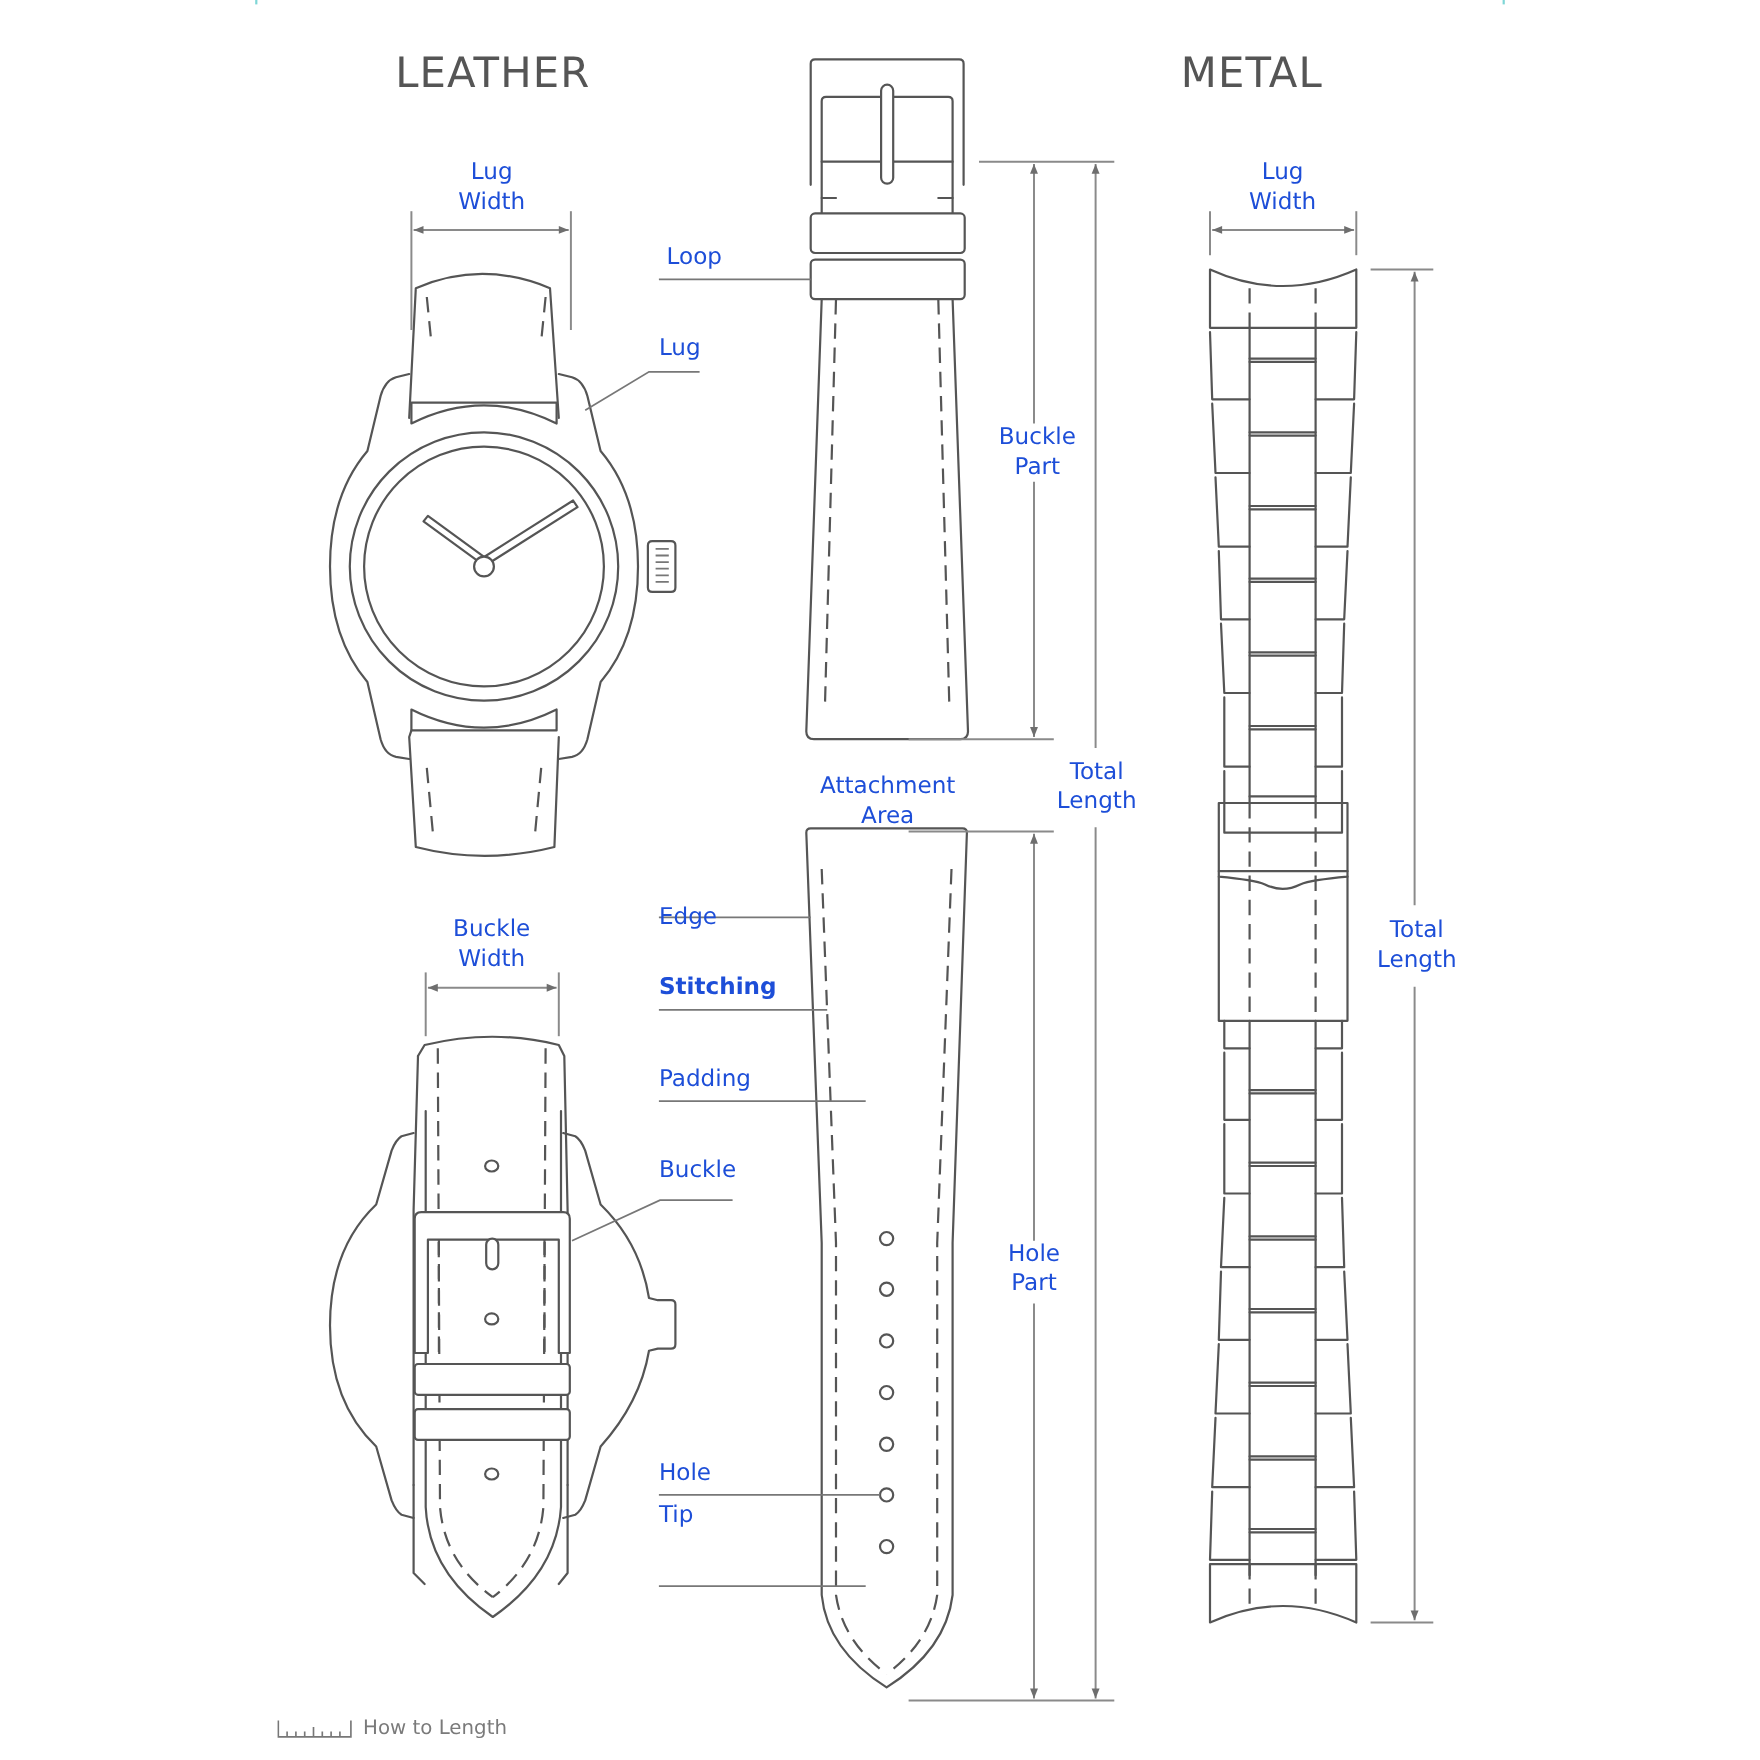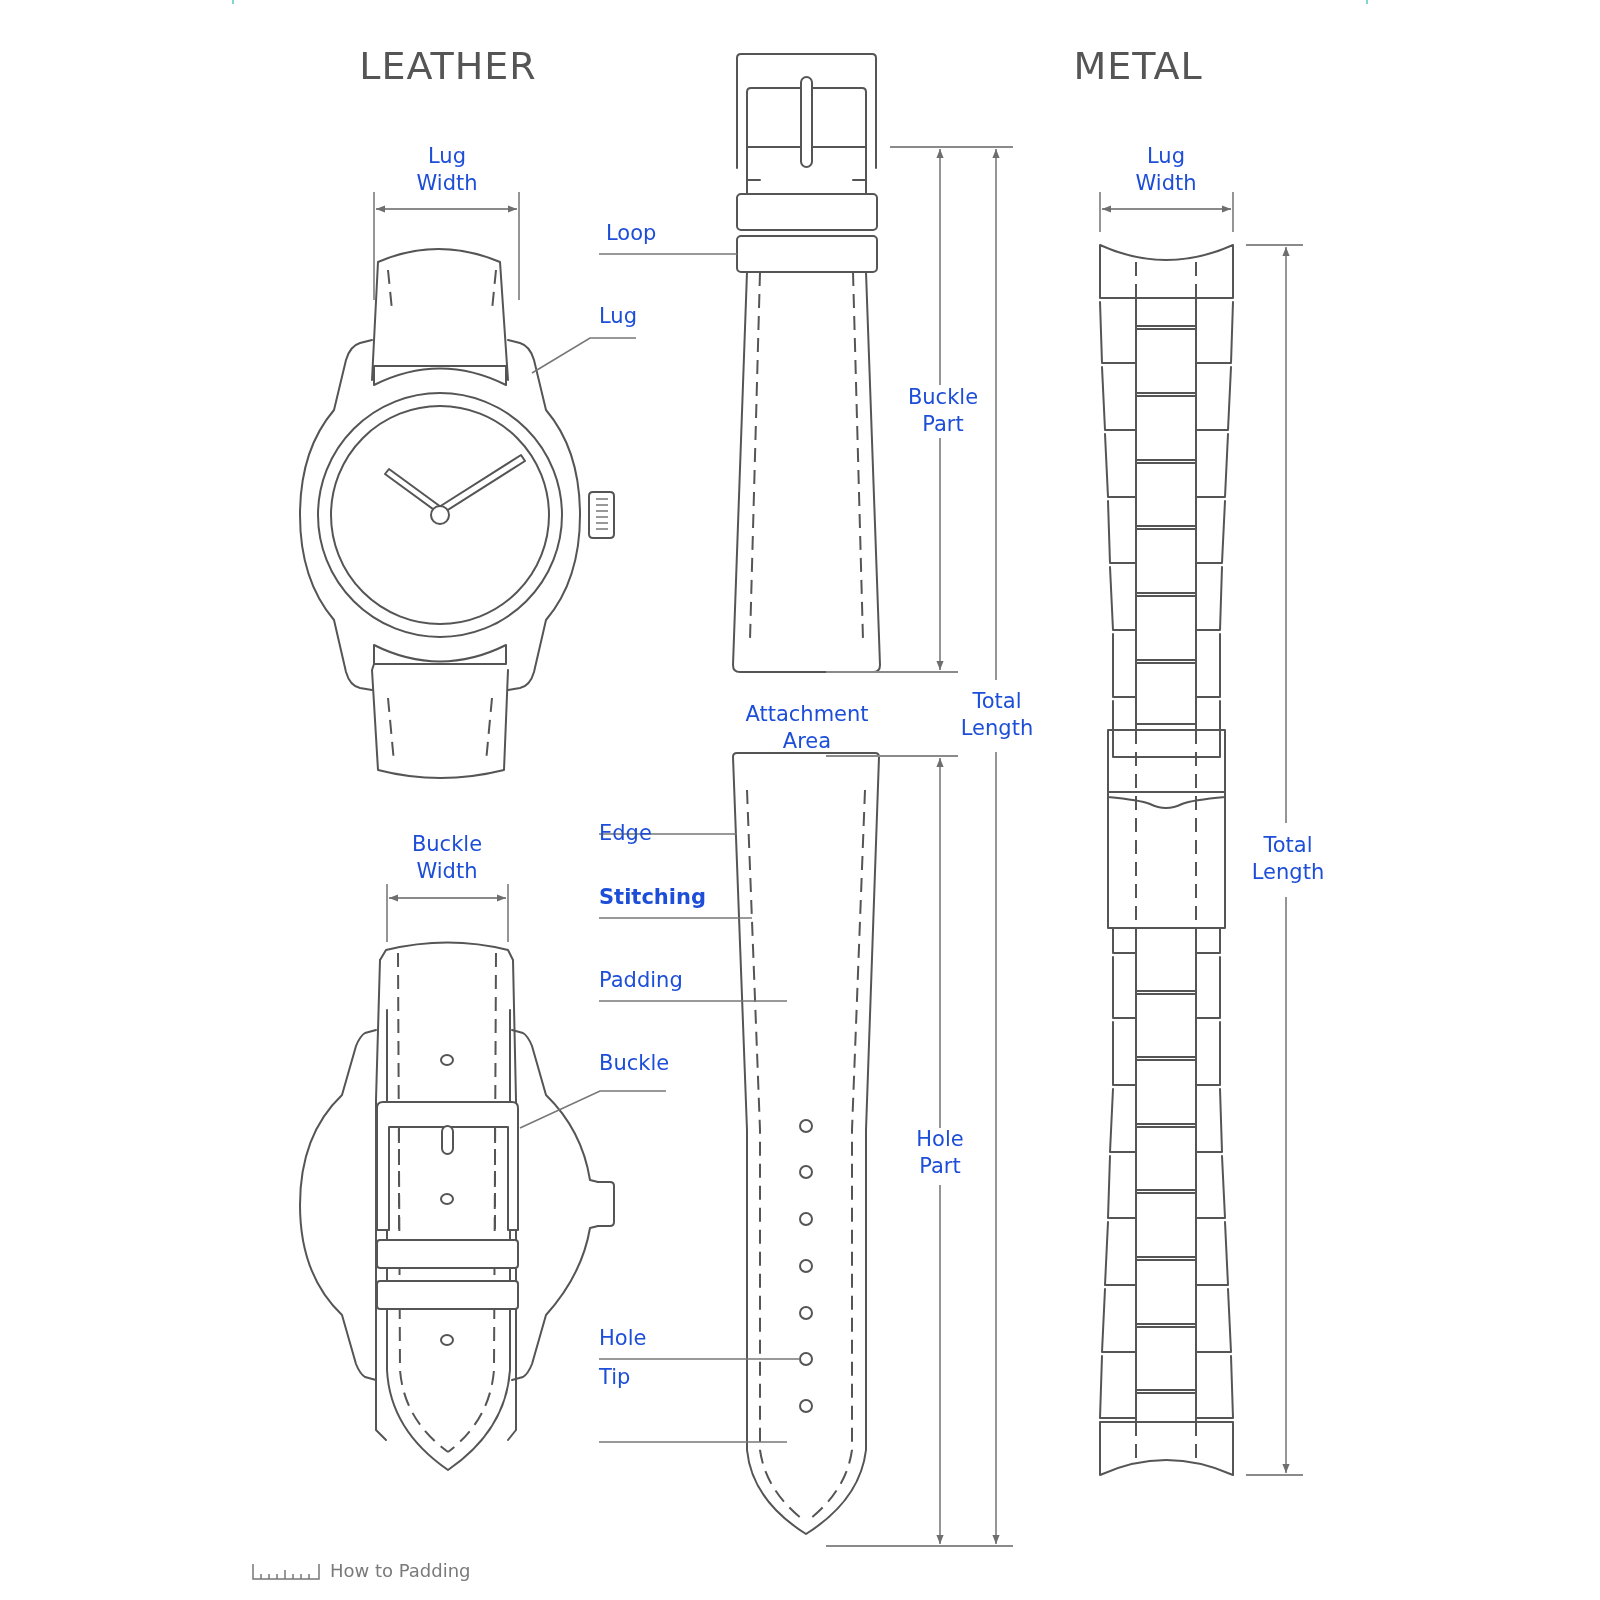--- a/index.html
+++ b/index.html
@@ -257,14 +257,14 @@
 </div>
 <div class="lbl c" style="left:1288px; top:832px;">
   <span>Total</span>
   <span>Length</span>
 </div>
 
 <div class="footer">
   <svg class="ruler" viewBox="0 0 68 18">
     <path d="M1,2 L1,17 L67,17 L67,2 M9,12 L9,17 M17,12 L17,17 M25,12 L25,17 M33,8 L33,17 M41,12 L41,17 M49,12 L49,17 M57,12 L57,17" stroke="#777" stroke-width="1.5" fill="none"></path>
   </svg>
-  <span>How to Padding</span>
+  <span>How to Length</span>
 </div>
 
 </body></html>

